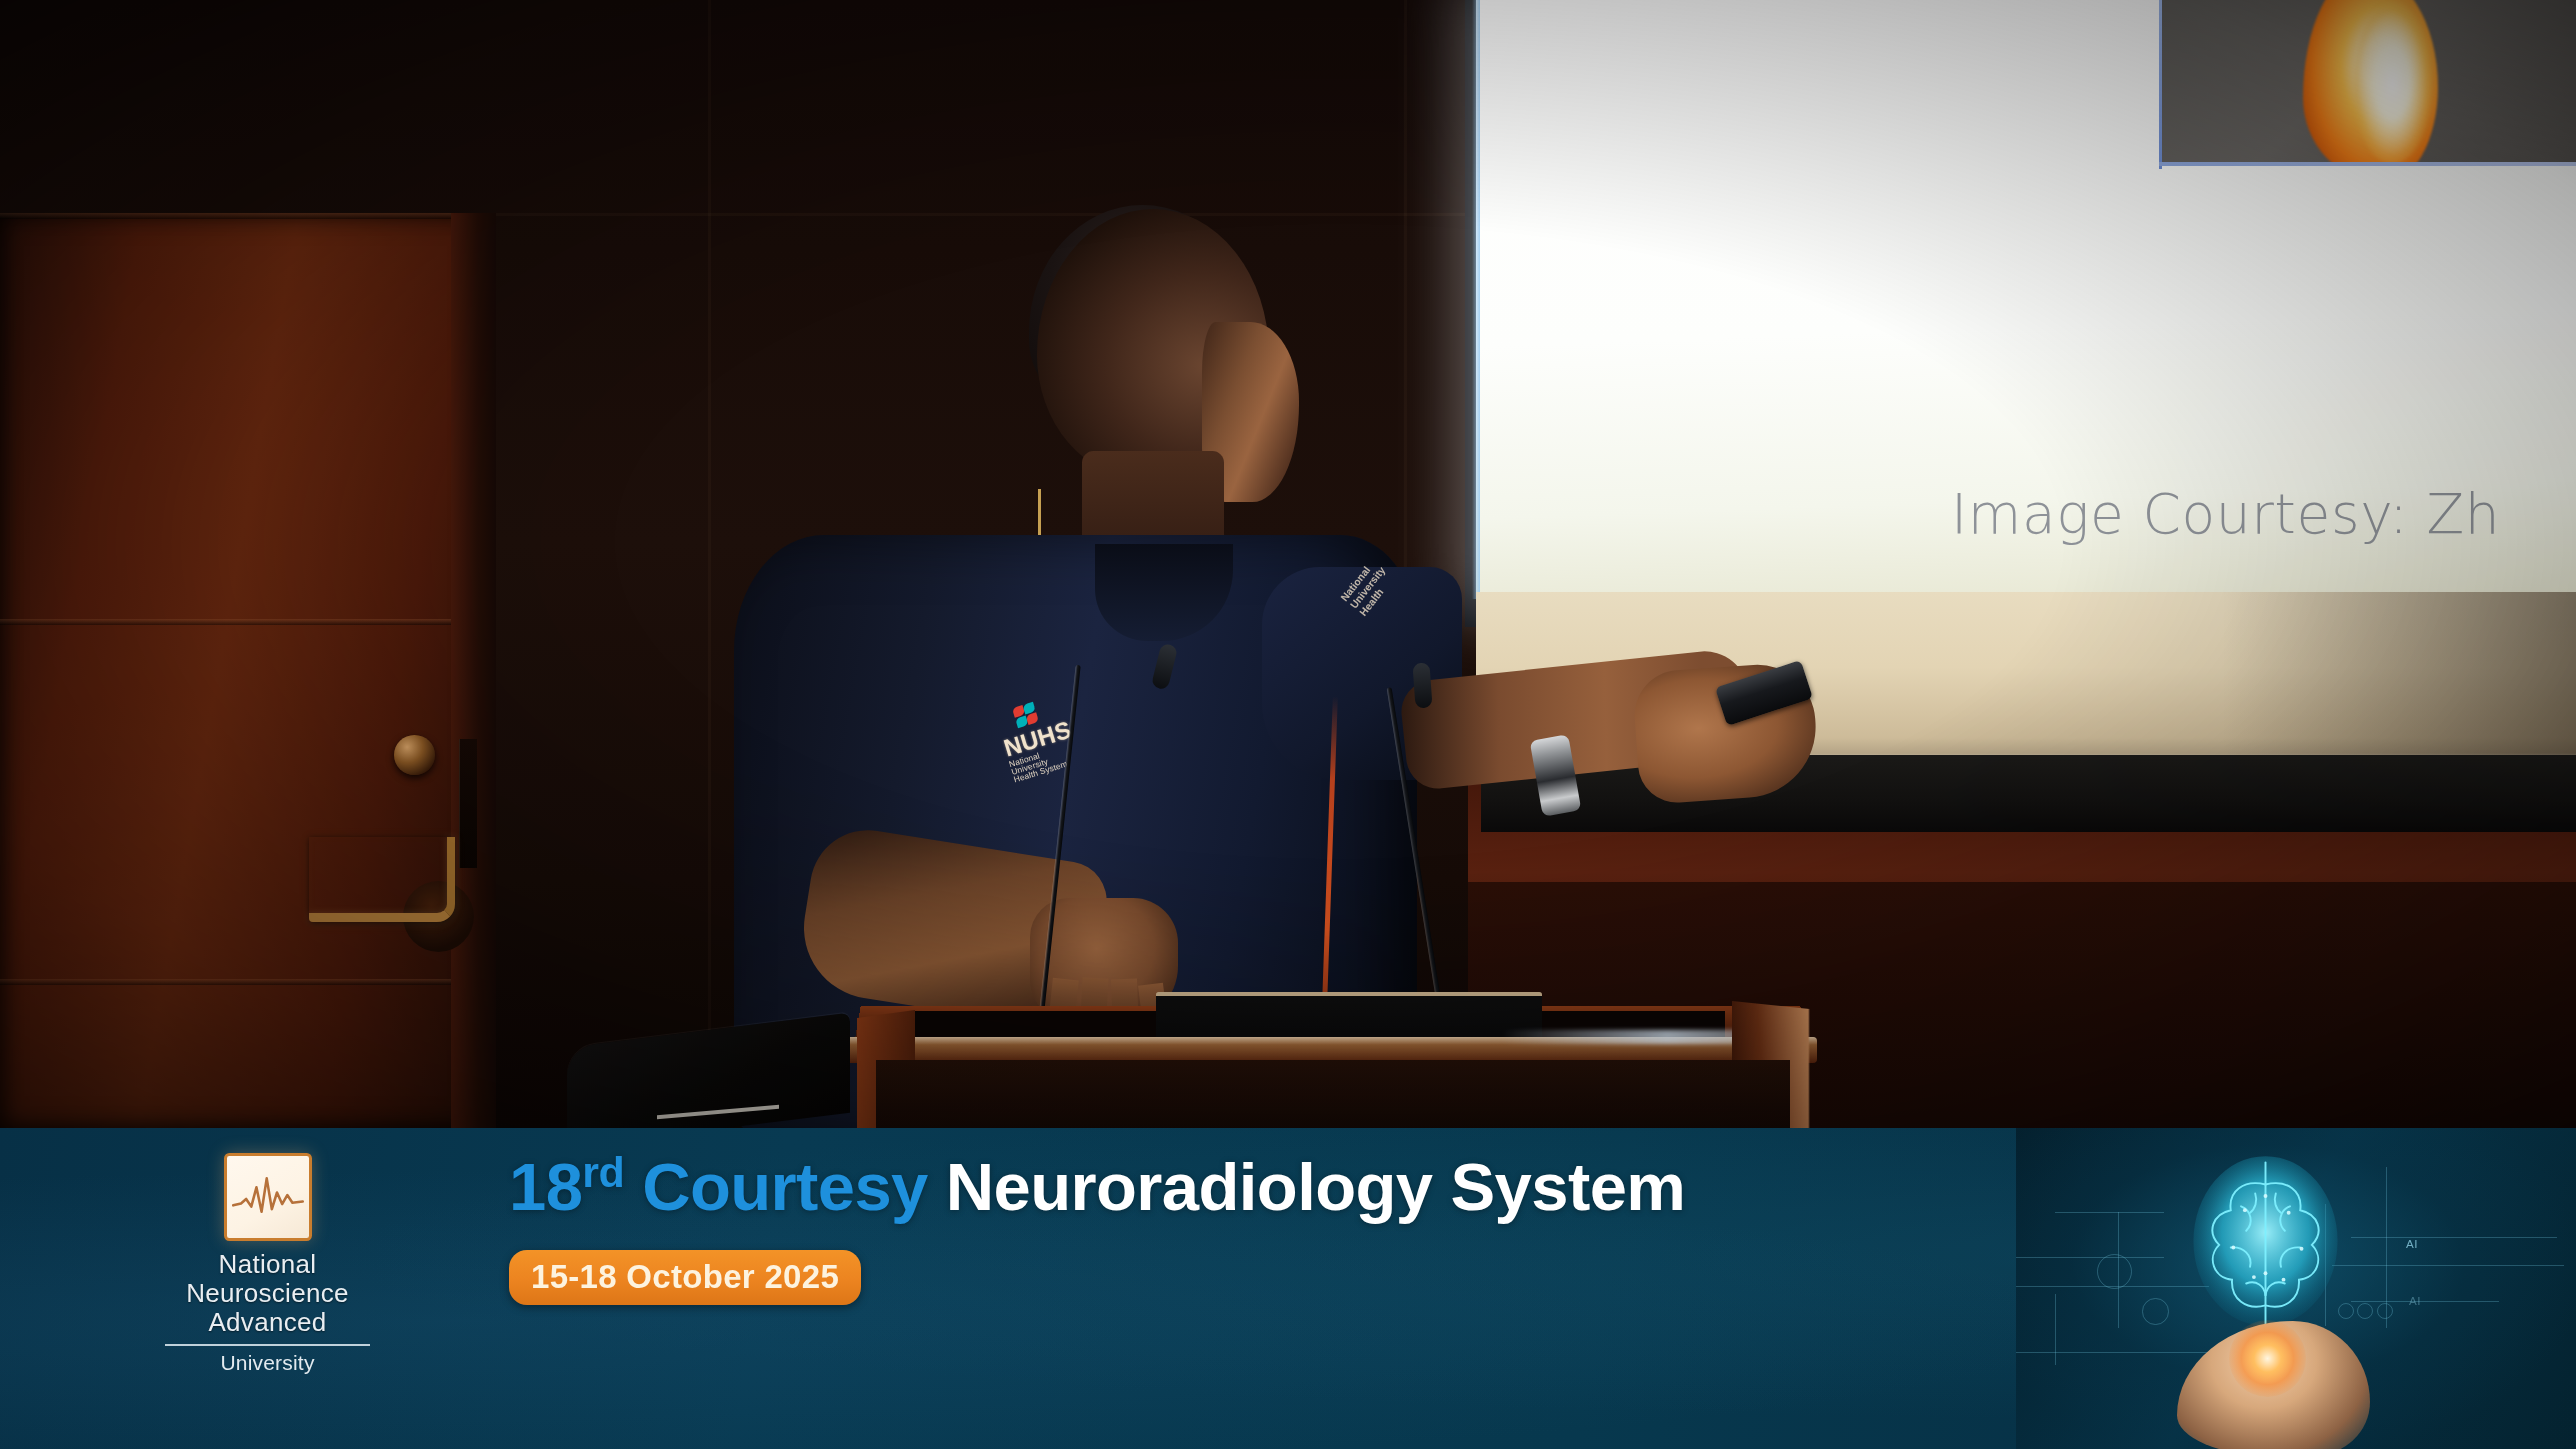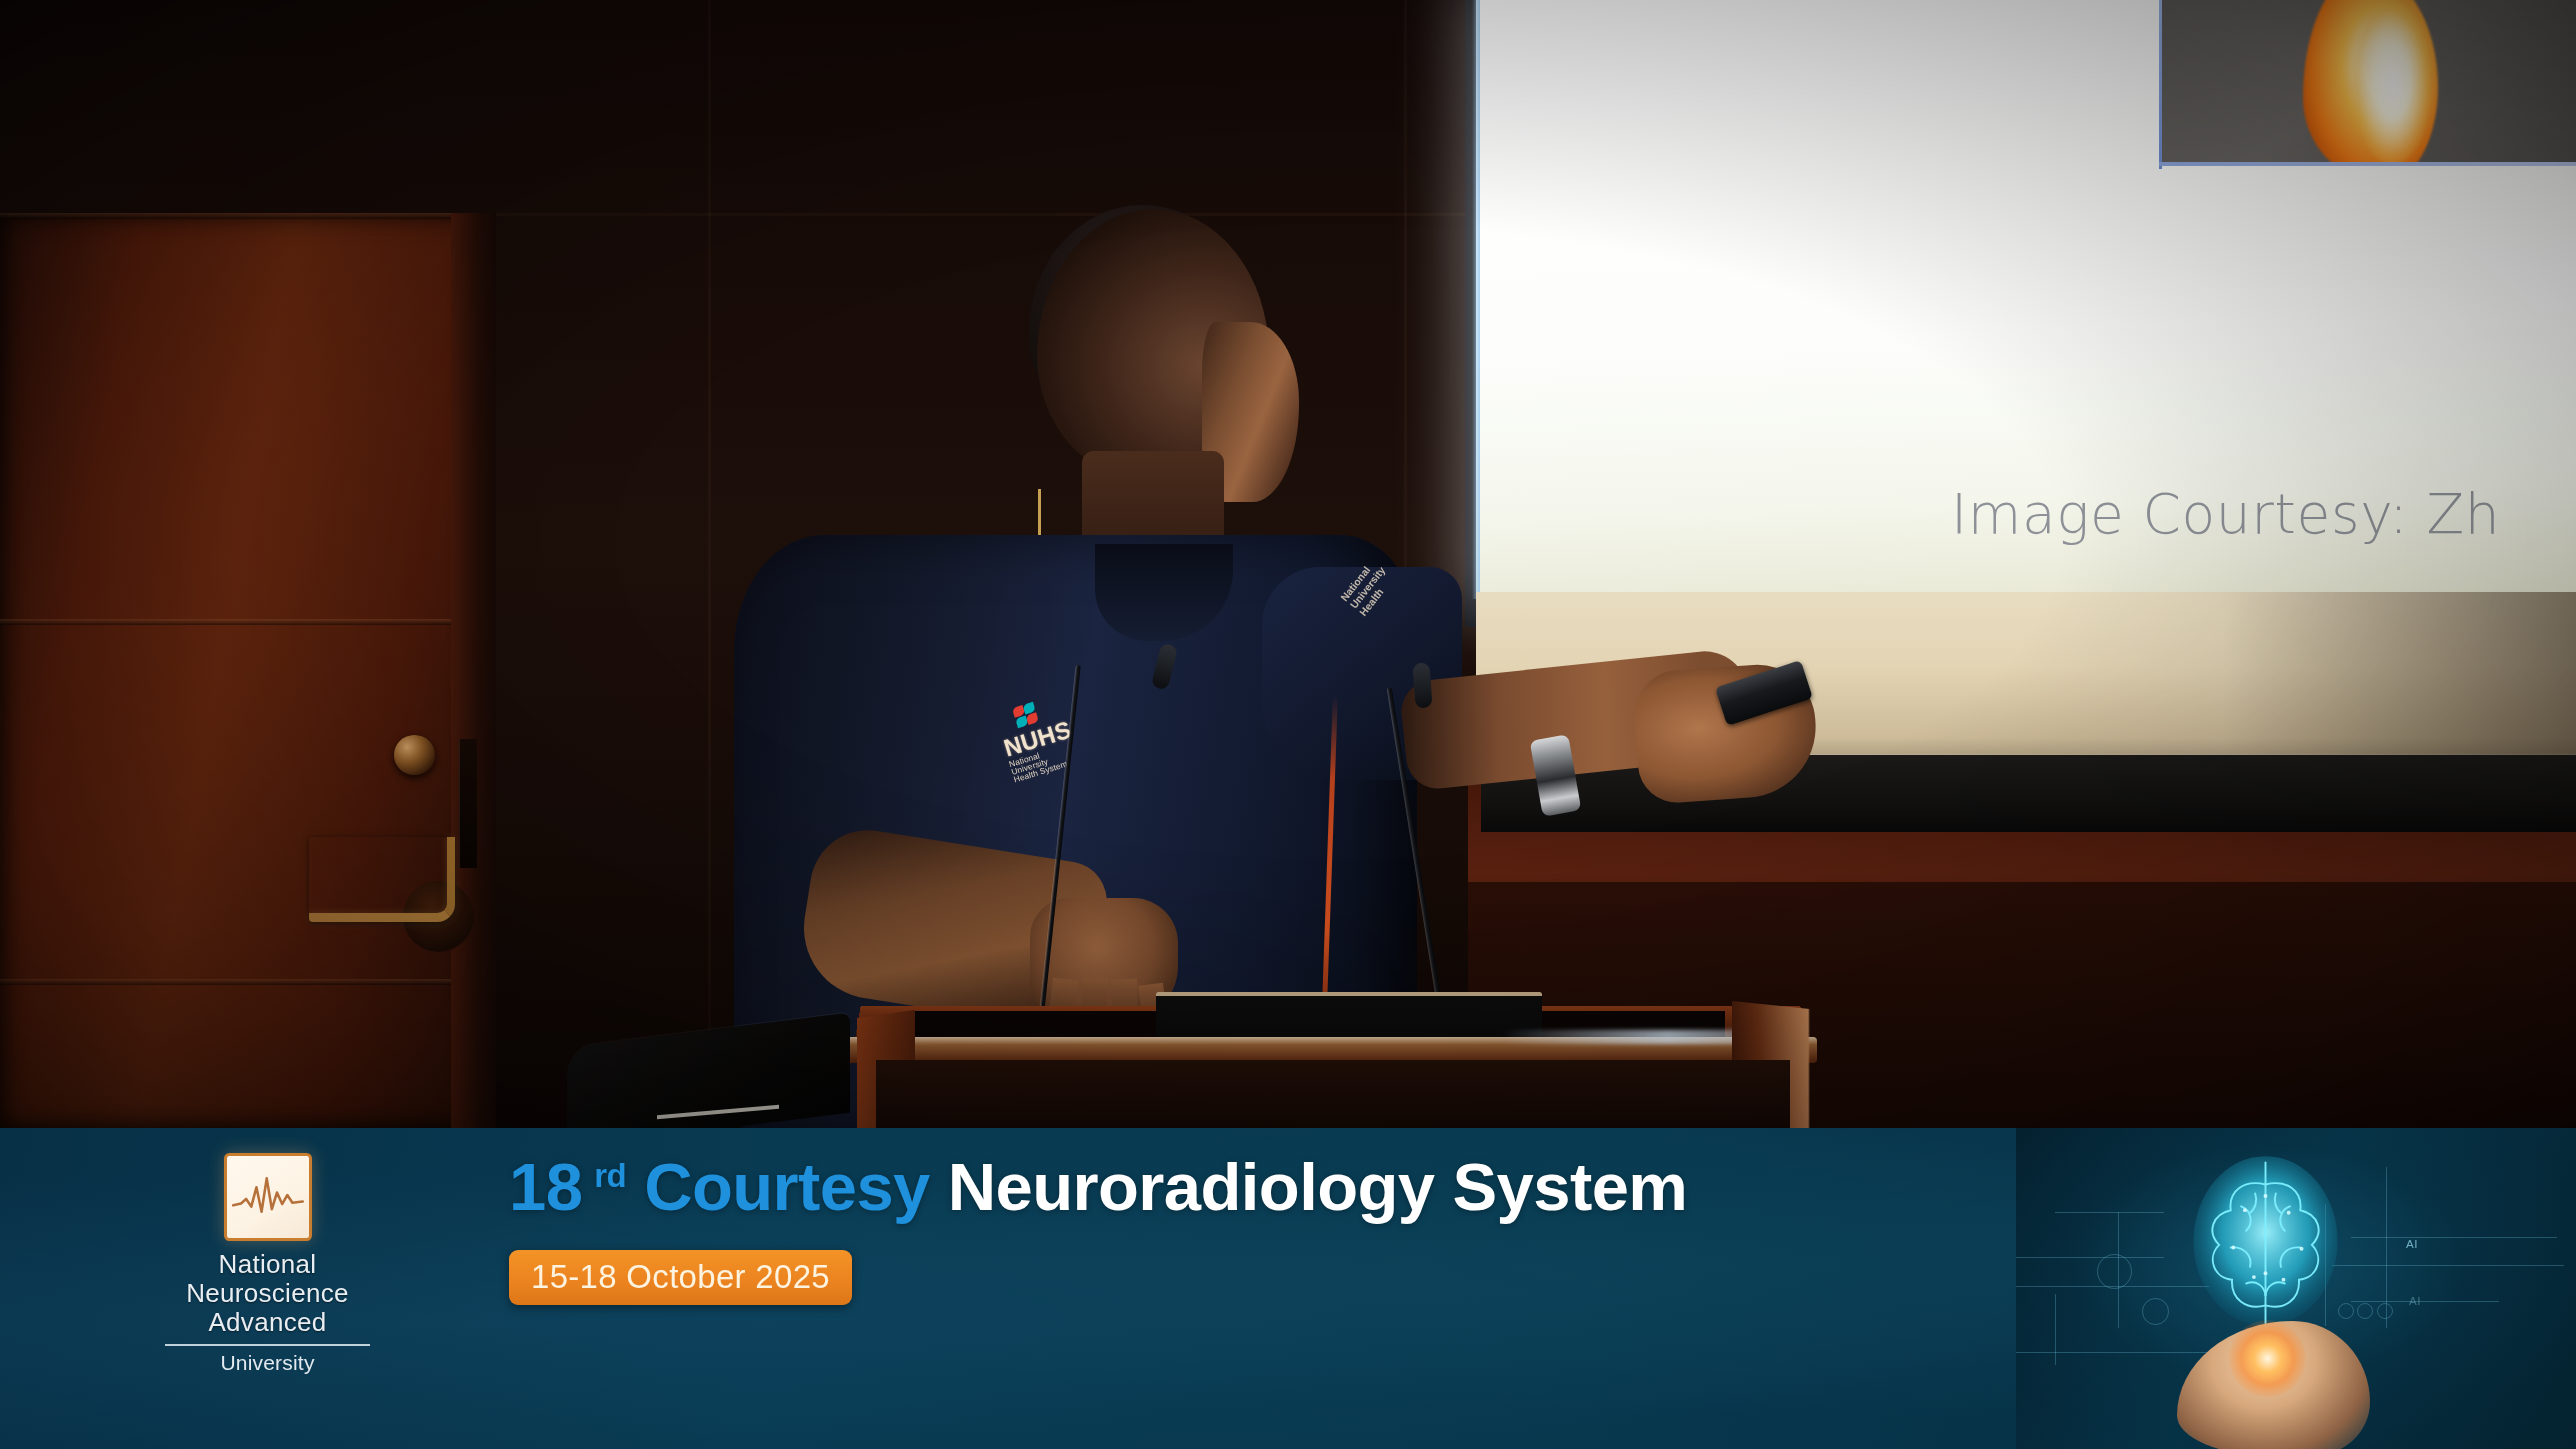--- a/index.html
+++ b/index.html
@@ -518,35 +518,34 @@
   .hl-row {
     font-size: 67px;
     font-weight: 700;
     letter-spacing: -0.6px;
     font-family: "Liberation Sans", sans-serif;
   }
   .hl-row:last-of-type { margin-top: 16.7px; }
   .hl-blue { color: #1E90DC; text-shadow: 0 1.3px 6.4px rgba(0,0,0,.35); }
   .hl-white { color: #ffffff; text-shadow: 0 1.3px 6.4px rgba(0,0,0,.35); }
   .hl-sup {
-    font-size: 33px;
+    font-size: 43px;
     vertical-align: super;
     line-height: 0;
-    margin-left: 12px;
   }
   .date-badge {
     display: inline-block;
     margin-top: 30px;
     background: linear-gradient(180deg, #f39327 0%, #ec8420 55%, #dd7617 100%);
     color: #fdf3df;
     font-size: 33px;
-    font-weight: 400;
+    font-weight: 700;
     letter-spacing: 0.3px;
     padding: 10.3px 22px 11.6px;
-    border-radius: 9px;
+    border-radius: 18px;
     box-shadow: 0 2.6px 9px rgba(0,0,0,.4);
   }
 
   
   .brain-art {
     position: absolute;
     left: 2016px; top: 1128px;
     width: 560px; height: 321px;
     overflow: hidden;
   }

